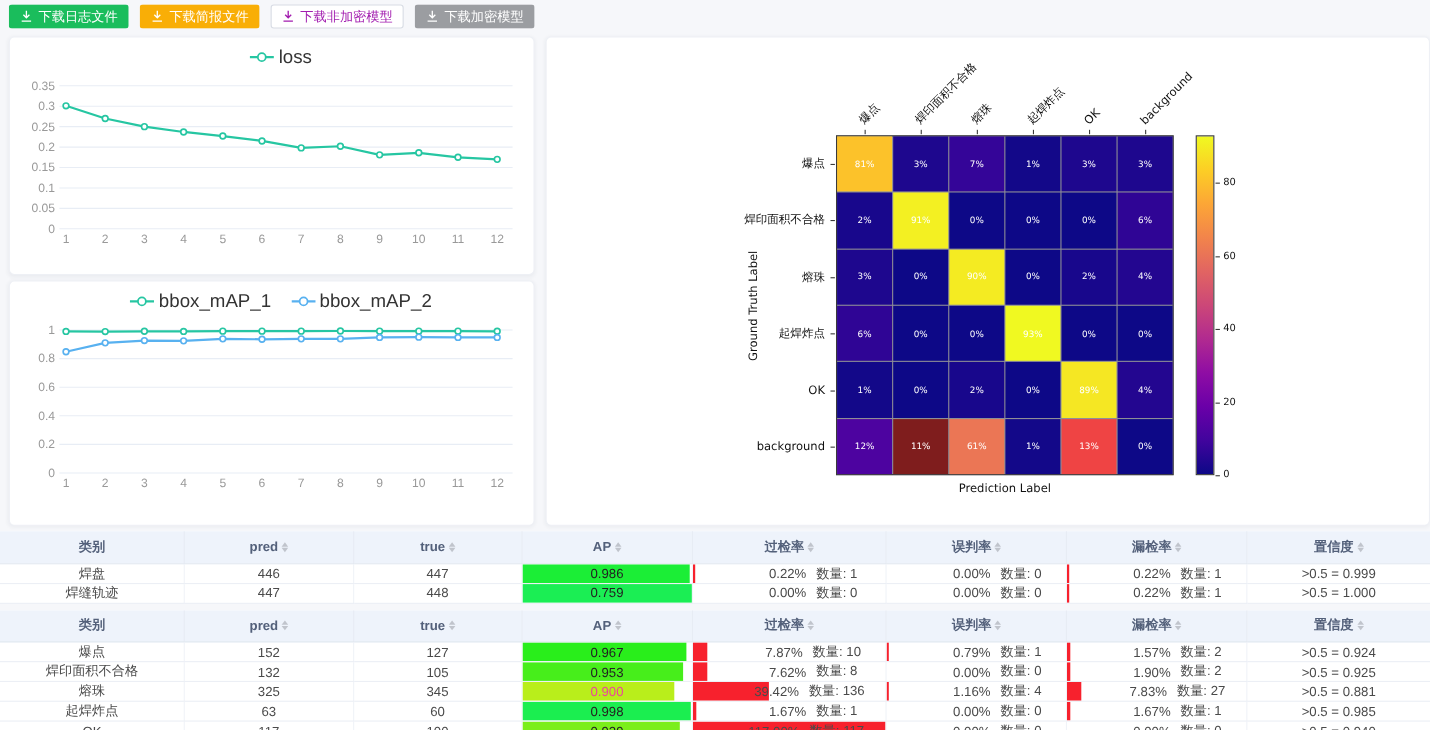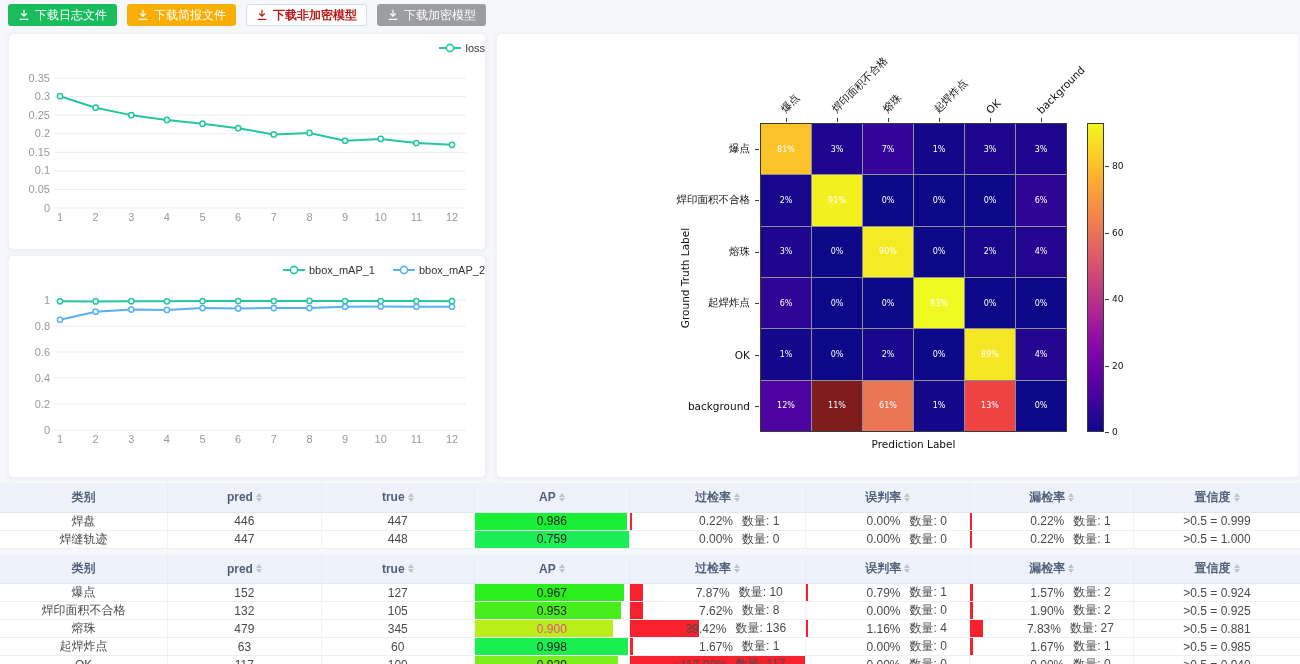--- a/index.html
+++ b/index.html
@@ -7,32 +7,32 @@
     font-family:"Liberation Sans","DejaVu Sans",sans-serif; background:#f6f7fa; }
 
   
   .toolbar { position:absolute; left:8px; top:4px; display:flex; gap:10px; }
   .btn { display:inline-flex; align-items:center; gap:5px; height:22px; padding:0 9px;
     border-radius:3px; font-size:12px; border:1px solid transparent; cursor:pointer;
     font-family:inherit; white-space:nowrap; }
   .btn svg { display:block; }
   .btn-success { background:#1abd5c; color:#fff; }
   .btn-warning { background:#f9ae06; color:#fff; }
-  .btn-plain   { background:#fff; color:#b91c1c; border-color:#d8dce4;font-weight:bold; }
+  .btn-plain   { background:#fff; color:#a21caf; border-color:#d8dce4; }
   .btn-gray    { background:#9b9da1; color:#fff; }
 
   
   .card { position:absolute; background:#fff; border:1px solid #eef0f5; border-radius:5px;
     box-shadow:0 1px 4px rgba(31,45,61,.06); }
   #card-loss { left:8px;  top:33px;  width:478px; height:217px; }
   #card-map  { left:8px;  top:255px; width:478px; height:223px; }
   #card-cm   { left:496px; top:33px; width:804px; height:445px; }
 
-  .legend { position:absolute; top:8px; left:17px; right:0; display:flex; justify-content:flex-end;
-    gap:18px; font-size:11px; color:#333; }
+  .legend { position:absolute; top:8px; left:17px; right:0; display:flex; justify-content:center;
+    gap:18px; font-size:17px; color:#333; }
   .legend-item { display:inline-flex; align-items:center; gap:4px; cursor:pointer; }
   .chart-svg { position:absolute; left:0; top:0; }
   .tick-label { font-size:11px; fill:#999; }
 
   
   #cm-title { position:absolute; top:16px; left:265px; width:307px; text-align:center;
     font-family:"DejaVu Sans",sans-serif; font-size:13.5px; font-weight:bold; color:#111; }
   #cm-grid { position:absolute; display:grid; grid-template-columns:repeat(6,1fr);
     grid-template-rows:repeat(6,1fr); gap:1px; background:#8e8e96; border:1px solid #3a3a3a; }
   .cm-cell { display:flex; align-items:center; justify-content:center;
@@ -562,21 +562,21 @@
             <div class="cell-bar" style="background: rgb(247, 33, 45); width: 1.9%; min-width: 2px;"></div>
             <div class="cell-txt">
               <span class="rate-pct">1.90%</span>
               <span class="rate-cnt">数量: 2</span>
             </div>
           </td>
           <td>&gt;0.5 = 0.925</td>
         </tr>
         <tr>
           <td>熔珠</td>
-          <td>479</td>
+          <td>325</td>
           <td>345</td>
           <td>
             <div class="cell-bar" style="width:90%;background:hsl(75,86%,52%)"></div>
             <div class="cell-txt" style="color:#ec4899">0.900</div>
           </td>
           <td>
             <div class="cell-bar" style="background: rgb(247, 33, 45); width: 39.42%; min-width: 2px;"></div>
             <div class="cell-txt">
               <span class="rate-pct">39.42%</span>
               <span class="rate-cnt">数量: 136</span>

